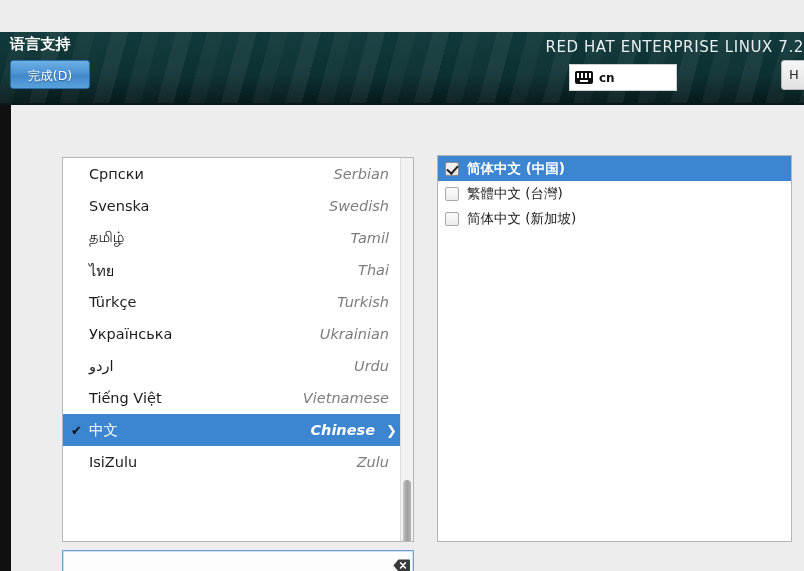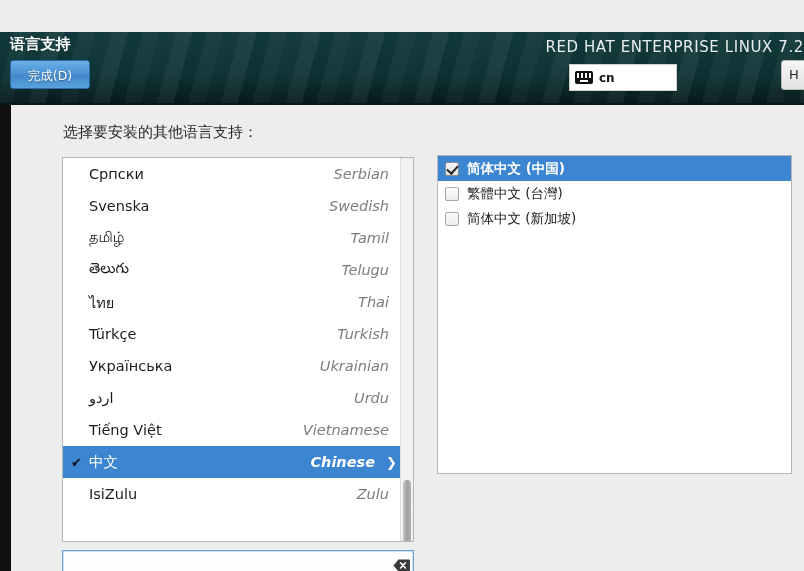--- a/index.html
+++ b/index.html
@@ -306,21 +306,21 @@
     cursor: pointer;
   }
   .clear-icon svg { display: block; }
 
   
   .locale-list {
     position: absolute;
     left: 426px;
     top: 50px;
     width: 355px;
-    height: 319px;
+    height: 387px;
     background: #ffffff;
     border: 1px solid #b6b6b6;
     box-sizing: border-box;
     overflow: hidden;
   }
   .locale-row {
     height: 25px;
     display: flex;
     align-items: center;
     padding-left: 7px;
@@ -381,43 +381,37 @@
       <span class="kbd-label">cn</span>
     </div>
 
     <div class="help-btn">H</div>
   </div>
 
   <div class="left-rail"></div>
 
   <div class="content">
 
-    <div class="prompt">选择要安装的其他语言支持：</div>
 
     <div class="lang-list">
       <div class="lang-rows" id="lang-rows">
           <div class="lang-row">
             <span class="tick">✔</span>
             <span class="native">Српски</span>
             <span class="english">Serbian</span>
           </div>
           <div class="lang-row">
             <span class="tick">✔</span>
             <span class="native">Svenska</span>
             <span class="english">Swedish</span>
           </div>
           <div class="lang-row">
             <span class="tick">✔</span>
             <span class="native">தமிழ்</span>
             <span class="english">Tamil</span>
-          </div>
-          <div class="lang-row">
-            <span class="tick">✔</span>
-            <span class="native">తెలుగు</span>
-            <span class="english">Telugu</span>
           </div>
           <div class="lang-row">
             <span class="tick">✔</span>
             <span class="native">ไทย</span>
             <span class="english">Thai</span>
           </div>
           <div class="lang-row">
             <span class="tick">✔</span>
             <span class="native">Türkçe</span>
             <span class="english">Turkish</span>

